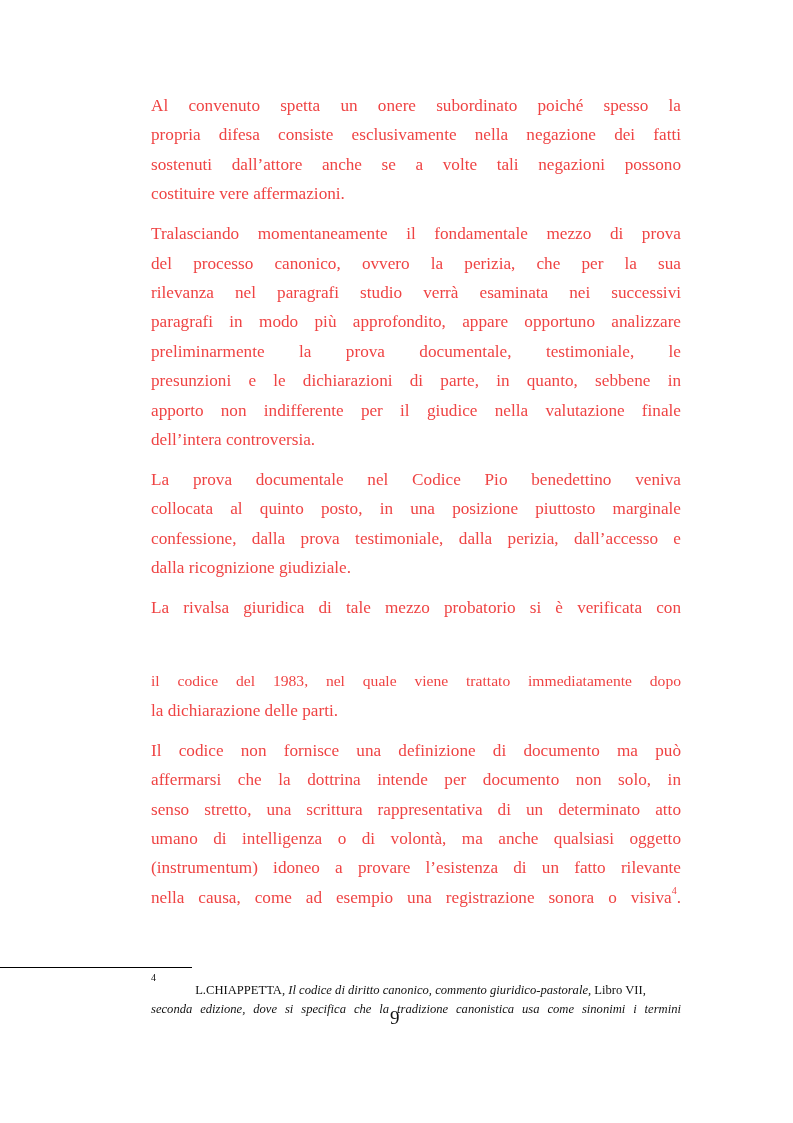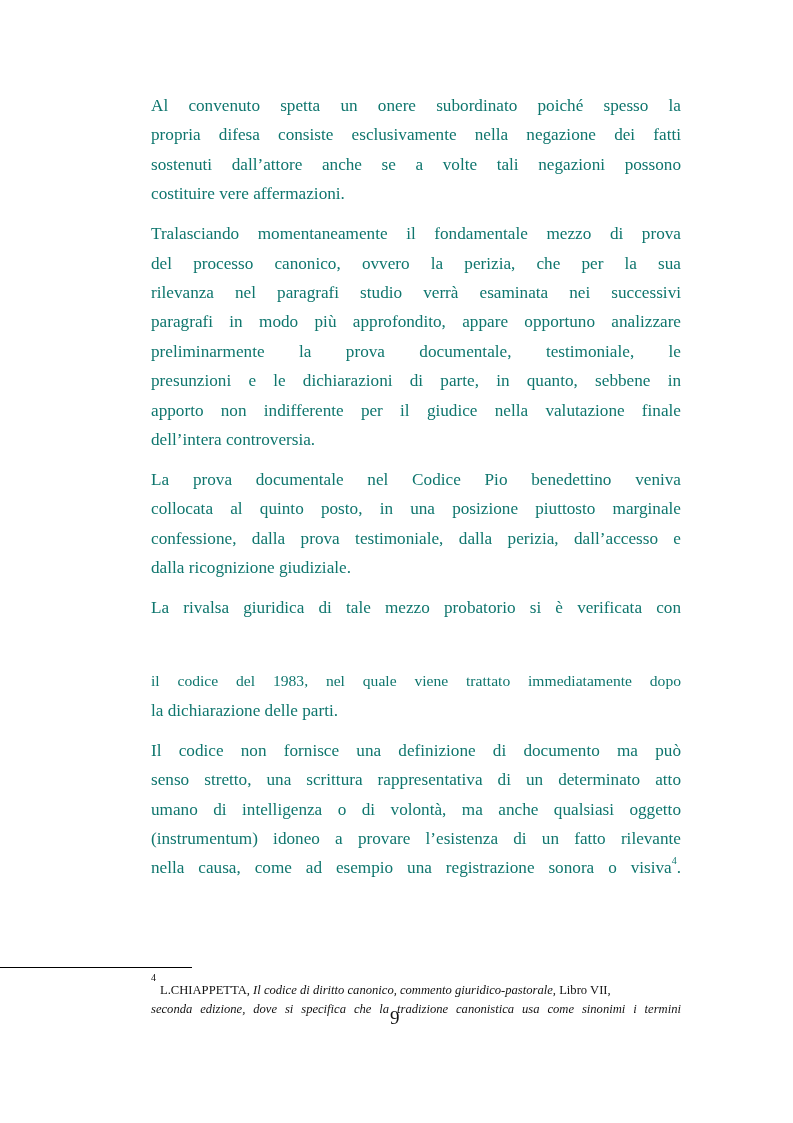--- a/index.html
+++ b/index.html
@@ -1,35 +1,35 @@
 <!DOCTYPE html>
 <html><head>
 <meta charset="utf-8">
 <style>
   html, body { margin: 0; padding: 0; background: #ffffff; }
   body { width: 793px; height: 1123px; position: relative; overflow: hidden; }
   .page { position: absolute; left: 0; top: 0; width: 793px; height: 1123px; background: #fff; }
   .body-text {
     position: absolute; left: 151px; top: 91px; width: 530px;
     font-family: "Liberation Serif", "DejaVu Serif", serif;
-    font-size: 17.2px; line-height: 29.4px; color: #0f766e;
+    font-size: 17.2px; line-height: 29.4px; color: #ef4444;
   }
   .para { margin: 0 0 10.5px 0; text-align: justify; text-align-last: left; }
   .line { display: block; text-align: justify; text-align-last: justify; white-space: nowrap; }
   .line.last { text-align-last: left; }
   .line.small { font-size: 15.6px; margin-top: 44px; }
   sup { font-size: 10px; vertical-align: 9px; line-height: 0; }
   .fn-rule { position: absolute; left: 0; top: 967px; width: 192px; height: 1px; background: #000; }
   .footnote {
     position: absolute; left: 151px; top: 973px; width: 530px;
     font-family: "Liberation Serif", "DejaVu Serif", serif;
     font-size: 12.6px; line-height: 19px; color: #111;
   }
   .fn-mark { position: absolute; left: 0; top: 0; font-size: 10px; line-height: 10px; }
-  .fn-line1 { display: block; padding-top: 8px; padding-left: 9px; white-space: nowrap; }
+  .fn-line1 { display: block; padding-top: 8px; padding-left: 9px; white-space: nowrap; text-align: center; }
   .fn-line2 { display: block; text-align: justify; text-align-last: justify; white-space: nowrap; font-style: italic; }
   .page-number {
     position: absolute; left: 390px; top: 1008px;
     font-family: "Liberation Serif", "DejaVu Serif", serif;
     font-size: 19px; line-height: 20px; color: #111;
   }
 </style>
 </head>
 <body>
 
@@ -57,20 +57,21 @@
       <span class="line">confessione, dalla prova testimoniale, dalla perizia, dall’accesso e</span>
       <span class="line last">dalla ricognizione giudiziale.</span>
     </p>
     <p class="para">
       <span class="line">La rivalsa giuridica di tale mezzo probatorio si è verificata con</span>
       <span class="line small">il codice del 1983, nel quale viene trattato immediatamente dopo</span>
       <span class="line last">la dichiarazione delle parti.</span>
     </p>
     <p class="para">
       <span class="line">Il codice non fornisce una definizione di documento ma può</span>
+      <span class="line">affermarsi che la dottrina intende per documento non solo, in</span>
       <span class="line">senso stretto, una scrittura  rappresentativa di un determinato atto</span>
       <span class="line">umano di intelligenza o di volontà, ma anche qualsiasi oggetto</span>
       <span class="line">(instrumentum) idoneo a provare l’esistenza  di un fatto rilevante</span>
       <span class="line"><span>nella causa, come ad esempio una registrazione sonora o visiva</span><sup>4</sup><span>.</span></span>
     </p>
   </div>
 
   <div class="fn-rule"></div>
 
   <div class="footnote">

